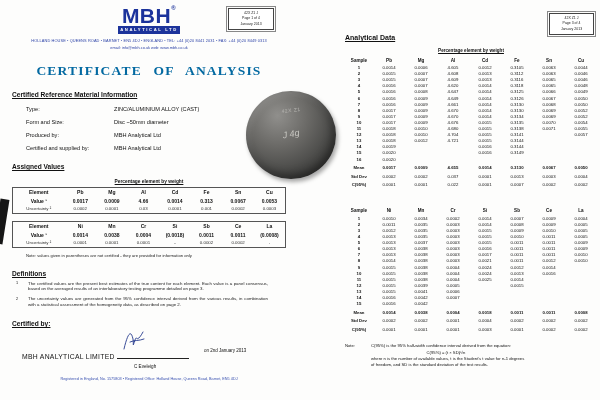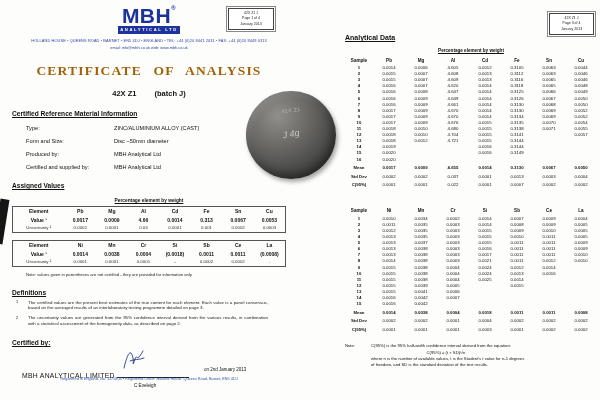--- a/index.html
+++ b/index.html
@@ -17,21 +17,21 @@
   .logo-wrap { display:inline-block; }
   .logo-main { font-size:21px; font-weight:bold; color:#1c339b; letter-spacing:0.5px; line-height:0.95;
                font-family:"Liberation Sans", sans-serif; }
   .logo-reg { font-size:6px; vertical-align:top; color:#1c339b; }
   .logo-bar { background:#1c339b; color:#fff; font-size:4.2px; font-weight:bold; letter-spacing:1.6px;
               padding:1px 2px 1.5px; margin-top:0.5px; }
   .addr { font-size:3.9px; color:#2e44a8; margin-top:2.5px; letter-spacing:0.1px; }
   .contact { font-size:3.9px; color:#2e44a8; margin-top:2px; }
 
   .doc-title { margin-top:13px; text-align:center; font-family:"Liberation Serif", serif; font-weight:bold;
-               font-size:13.5px; letter-spacing:1.2px; word-spacing:7px; color:#a16207; }
+               font-size:13.5px; letter-spacing:1.2px; word-spacing:7px; color:#0369a1; }
   .doc-sub { margin-top:10px; text-align:center; font-size:7.5px; font-weight:bold; }
   .doc-sub .batch { margin-left:16px; }
 
   .sec-head { font-size:6.6px; font-weight:bold; text-decoration:underline; margin-top:12px; }
   .info-grid { margin:8px 0 0 14px; display:grid; grid-template-columns:88px auto; row-gap:7px; font-size:5.6px; }
 
   .pct-head { font-size:4.8px; font-weight:bold; text-decoration:underline; text-align:center; margin-top:9px; }
 
   table { border-collapse:collapse; }
   .assigned { width:100%; margin-top:3px; border:1px solid #555; table-layout:fixed; font-size:5px; }
@@ -102,24 +102,20 @@
   <div class="header">
     <div class="logo-wrap">
       <div class="logo-main"><span>MBH</span><span class="logo-reg">®</span></div>
       <div class="logo-bar">ANALYTICAL LTD</div>
     </div>
     <div class="addr">HOLLAND HOUSE • QUEENS ROAD • BARNET • EN5 4DJ • ENGLAND • TEL: +44 (0)20 8441 2031 • FAX: +44 (0)20 8449 0313</div>
     <div class="contact">email: info@mbh.co.uk    web: www.mbh.co.uk</div>
   </div>
 
   <div class="doc-title">CERTIFICATE OF ANALYSIS</div>
-  <div class="doc-sub">
-    <span>42X Z1</span>
-    <span class="batch">(batch J)</span>
-  </div>
 
   <div class="sec-head">Certified Reference Material Information</div>
   <div class="info-grid">
     <span>Type:</span>
       <span>ZINC/ALUMINIUM ALLOY    (CAST)</span>
     <span>Form and Size:</span>
       <span>Disc ~50mm diameter</span>
     <span>Produced by:</span>
       <span>MBH Analytical Ltd</span>
     <span>Certified and supplied by:</span>

